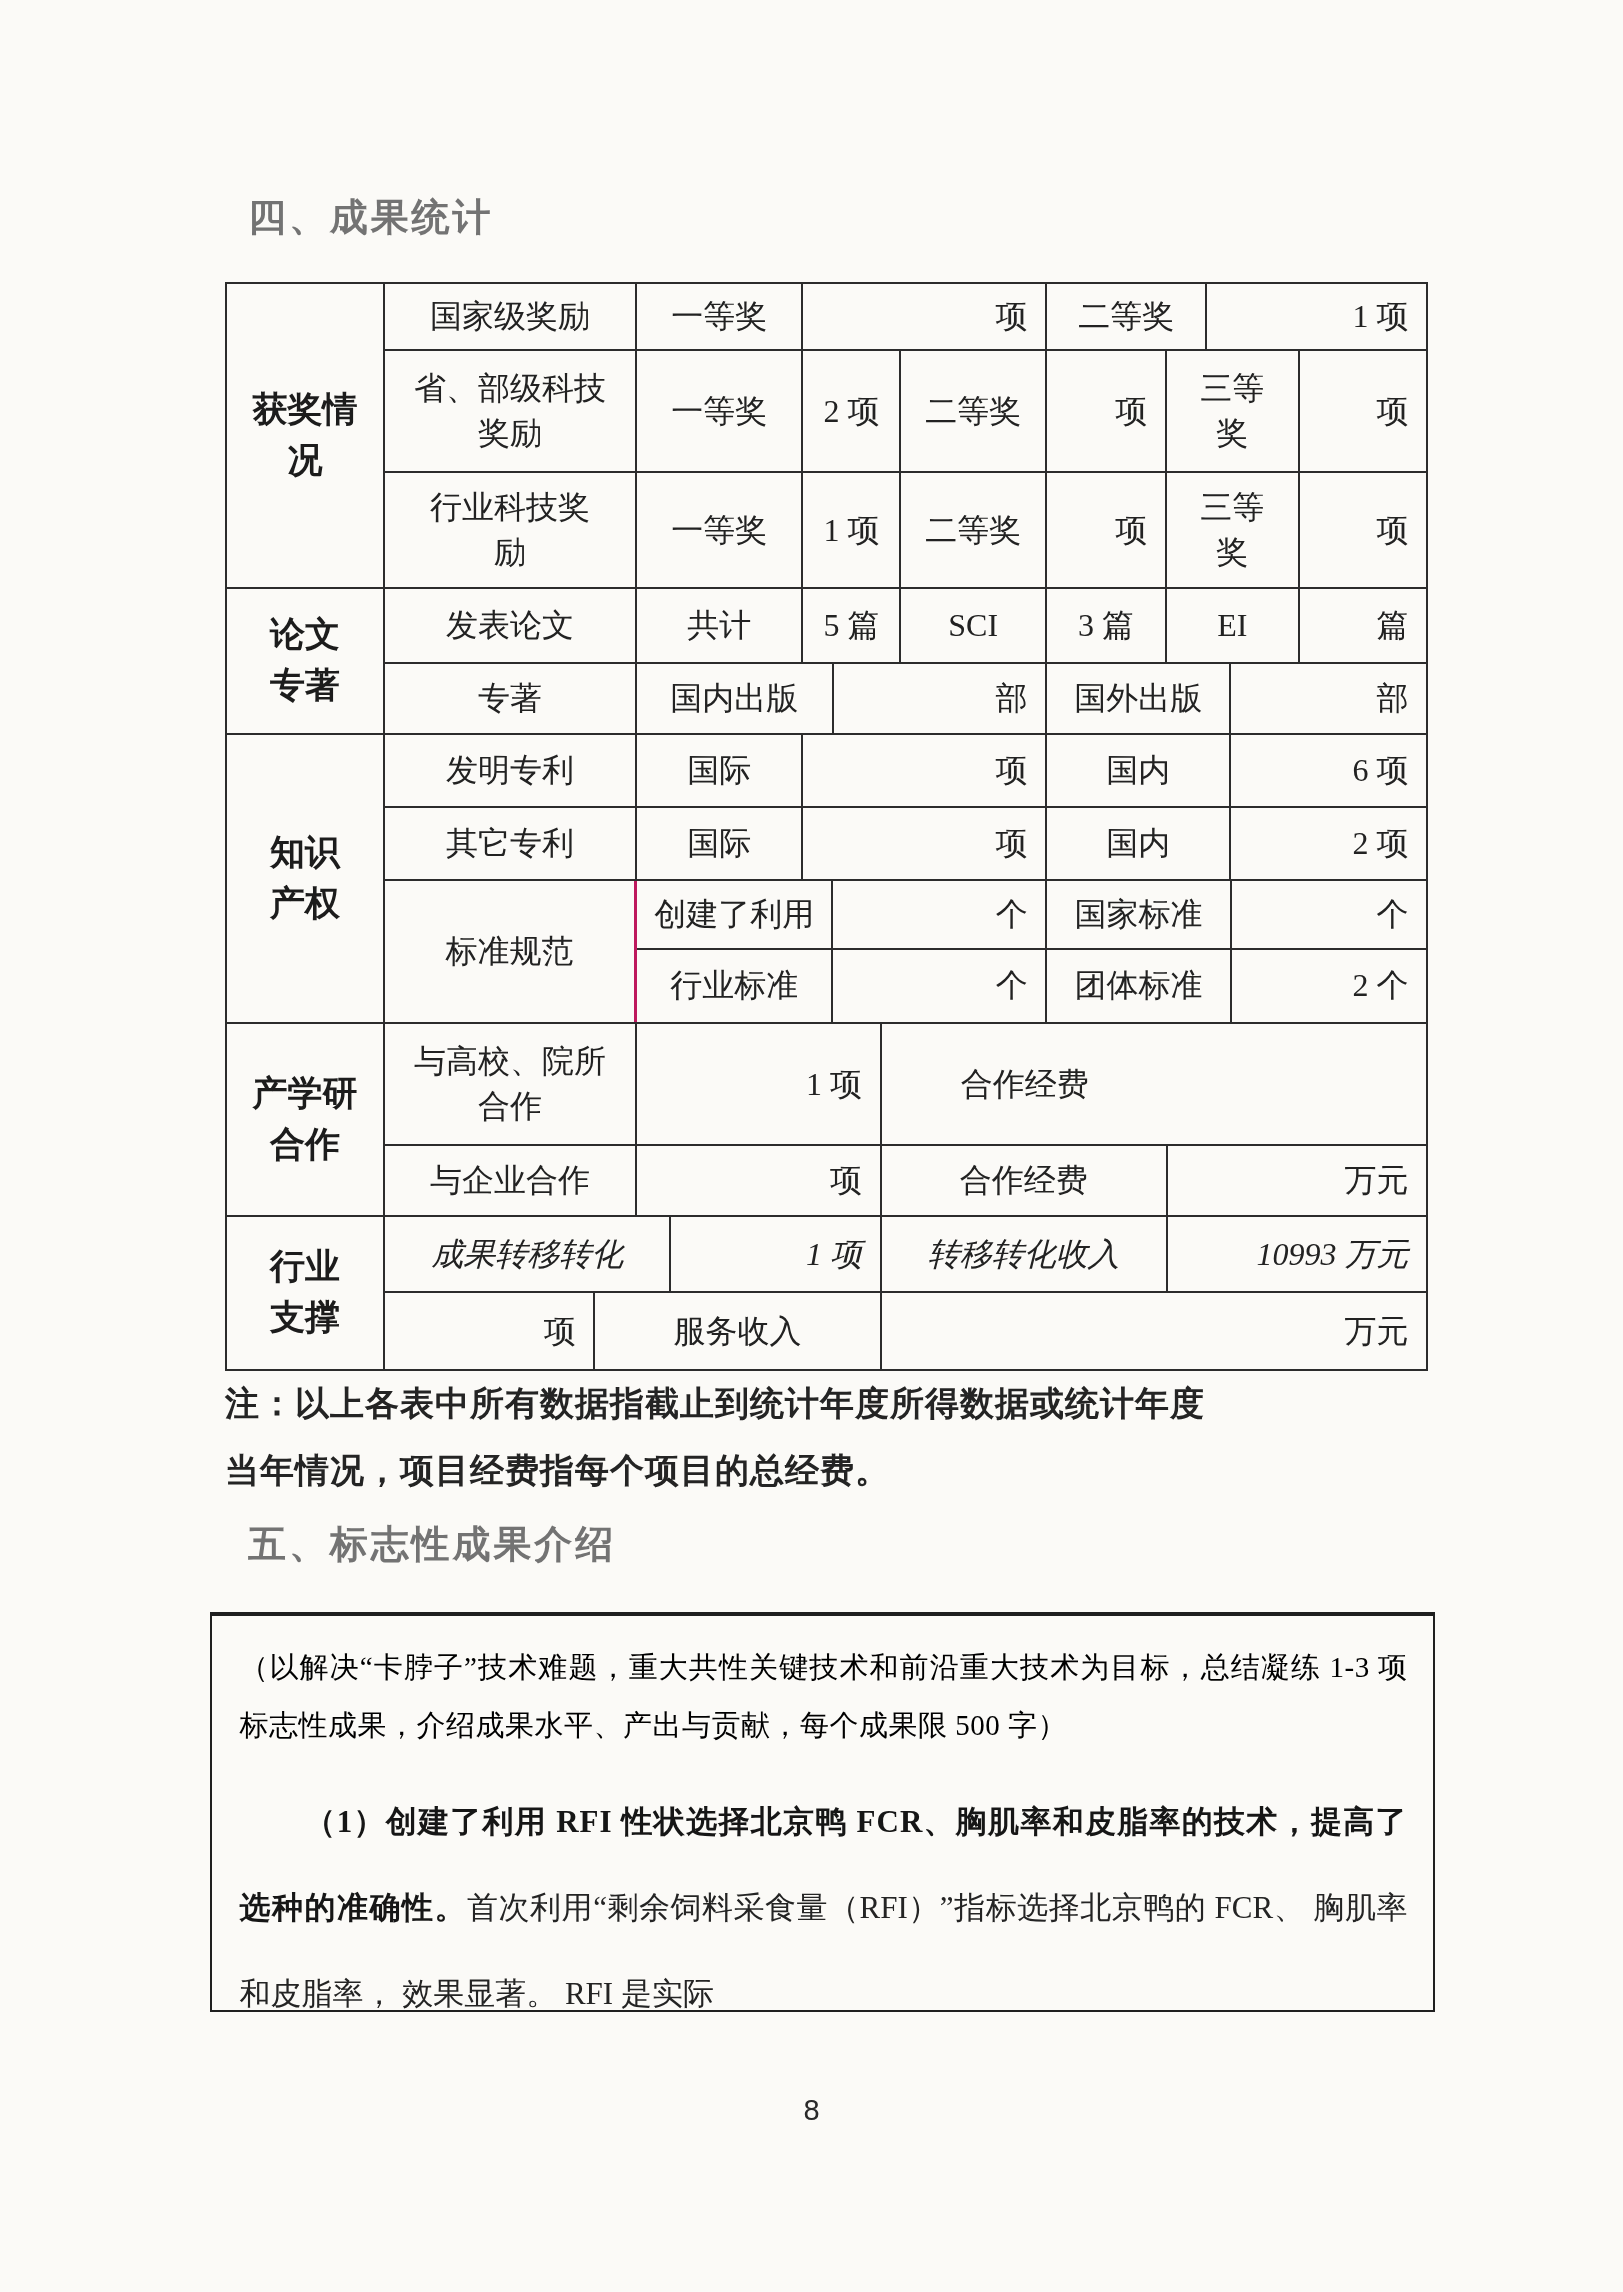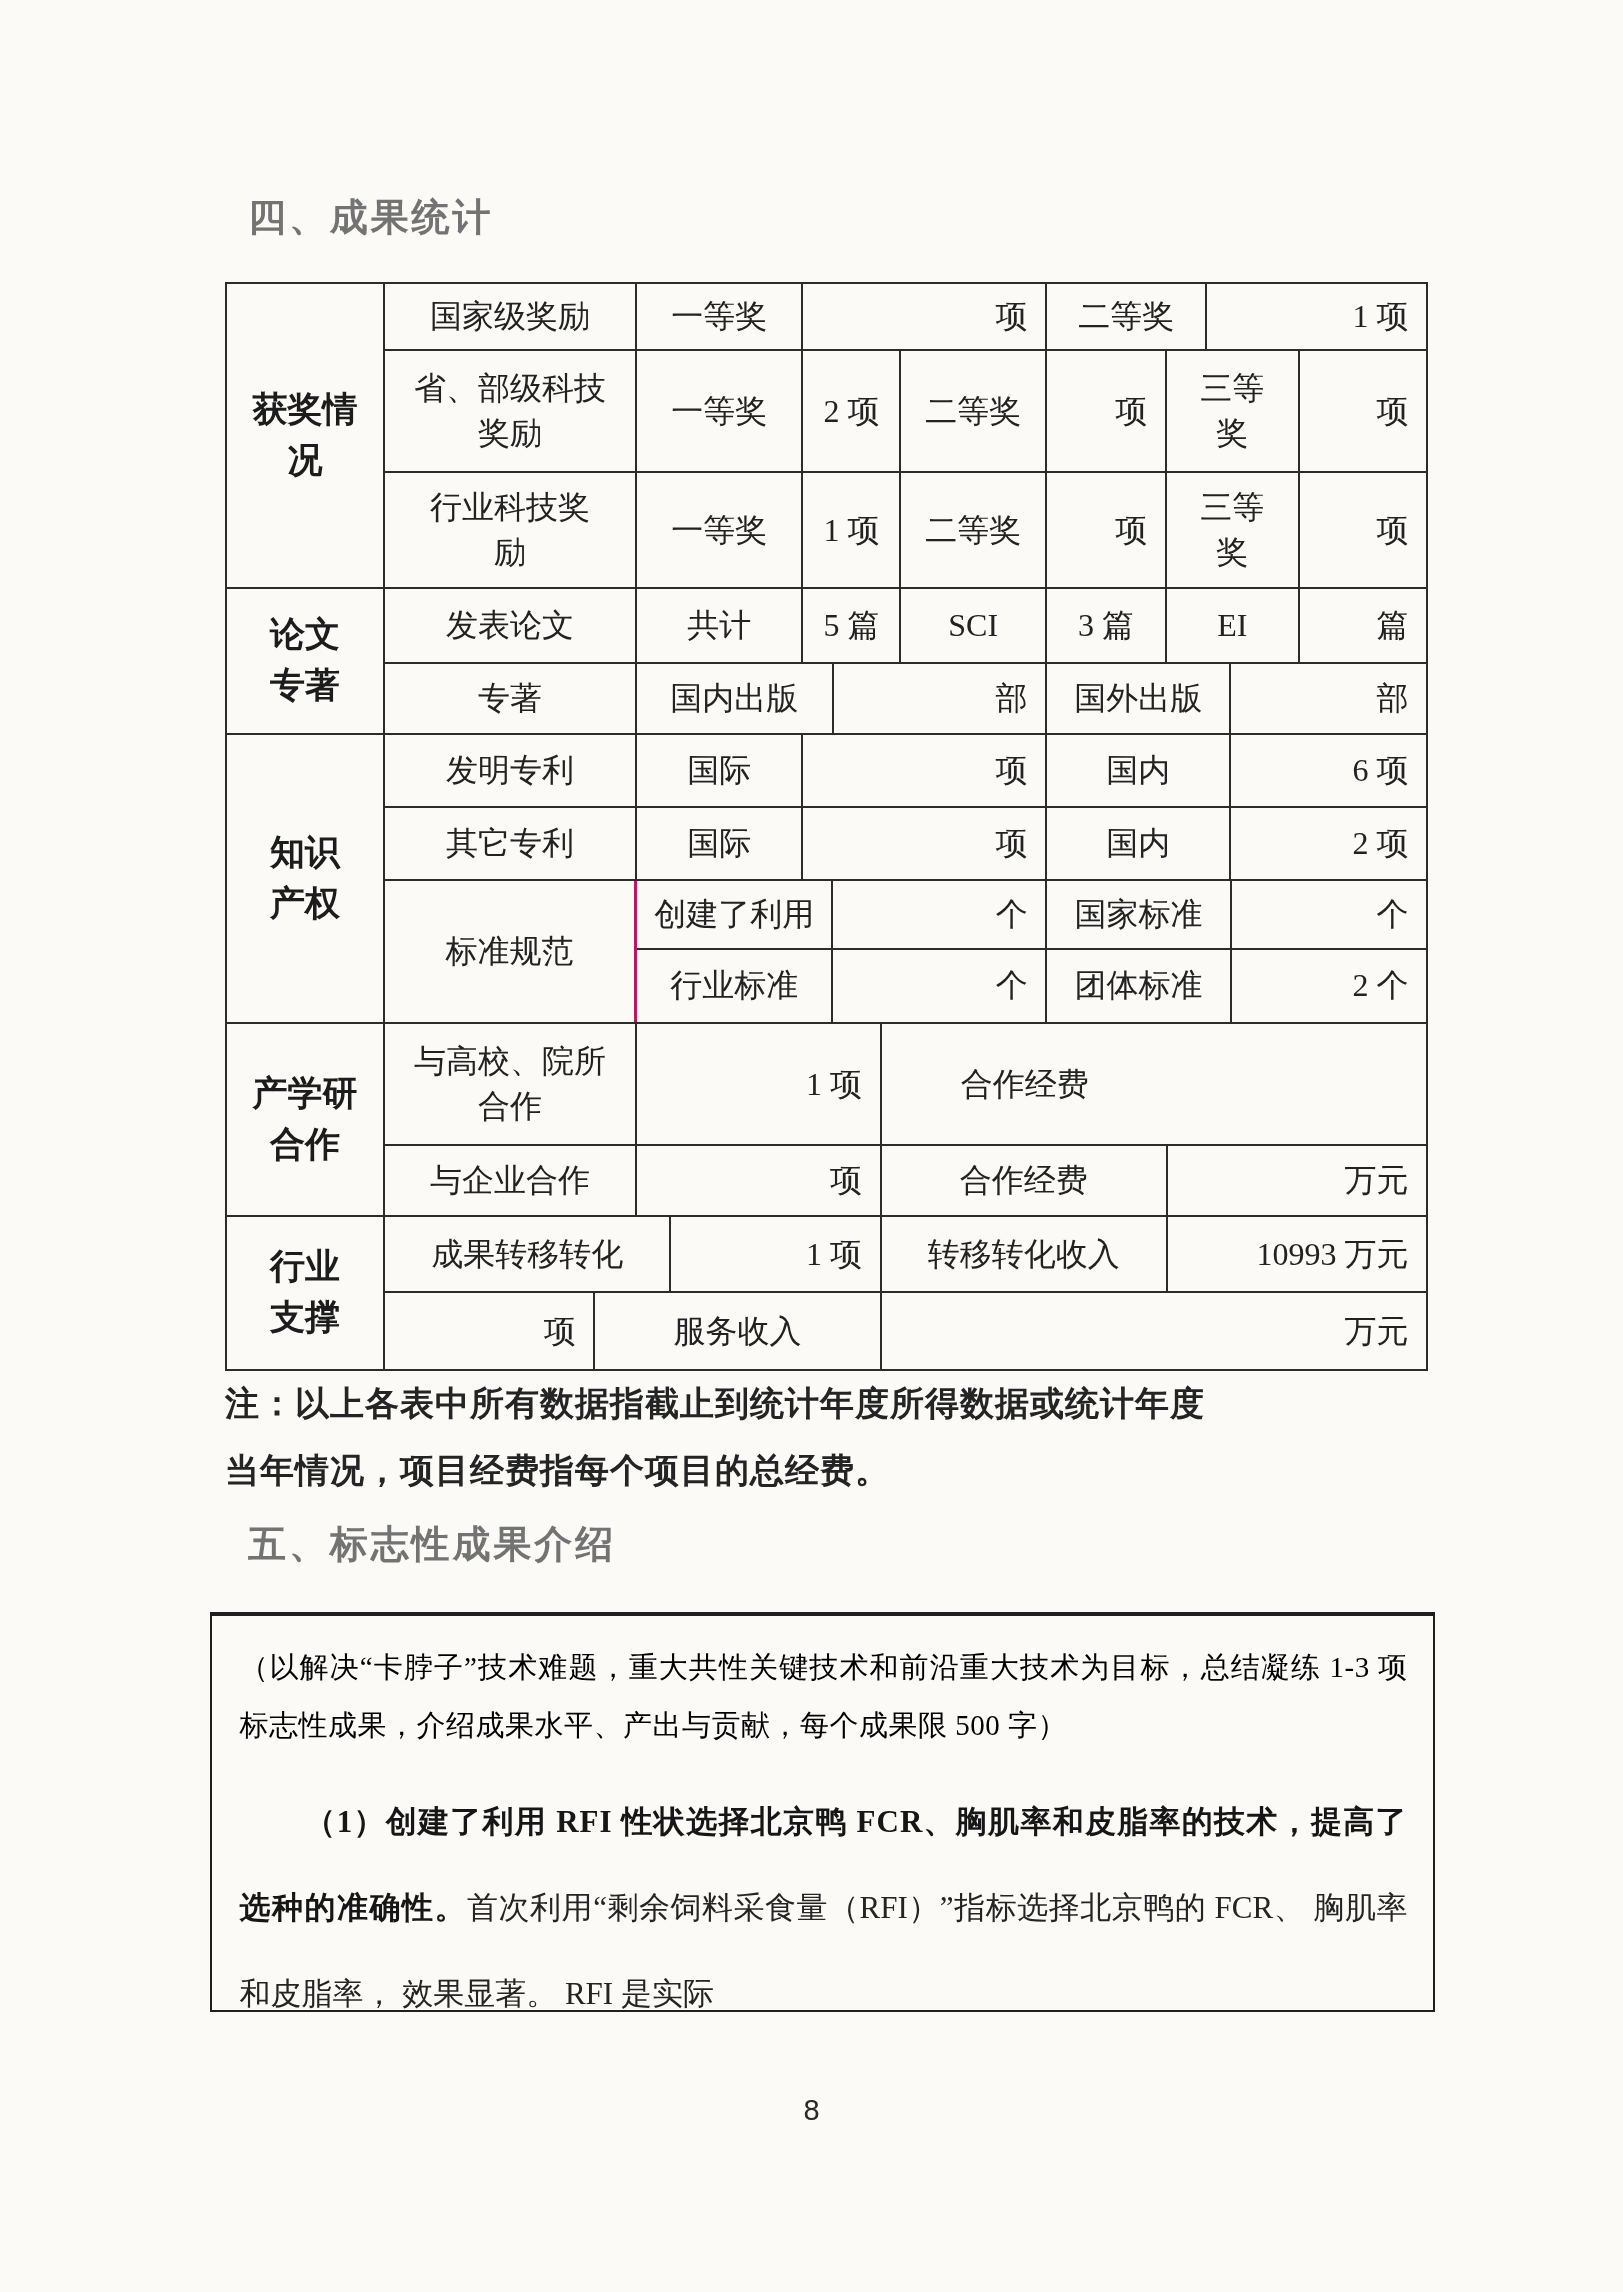--- a/index.html
+++ b/index.html
@@ -248,21 +248,21 @@
           <div class="c" style="width:27.5%;">合作经费</div>
           <div class="c val" style="flex:1;">万元</div>
         </div>
       </div>
     </div>
 
     <div class="grp">
       <div class="ghd">行业
 支撑</div>
       <div class="rows">
-        <div class="row" style="height:74px;">
+        <div class="row" style="height:74px;font-style:italic;">
           <div class="c" style="width:27.5%;">成果转移转化</div>
           <div class="c val" style="width:20.2%;">1 项</div>
           <div class="c" style="width:27.5%;">转移转化收入</div>
           <div class="c val" style="flex:1;">10993 万元</div>
         </div>
         <div class="row" style="height:76px;">
           <div class="c val" style="width:20.2%;">项</div>
           <div class="c" style="width:27.5%;">服务收入</div>
           <div class="c val" style="flex:1;">万元</div>
         </div>

